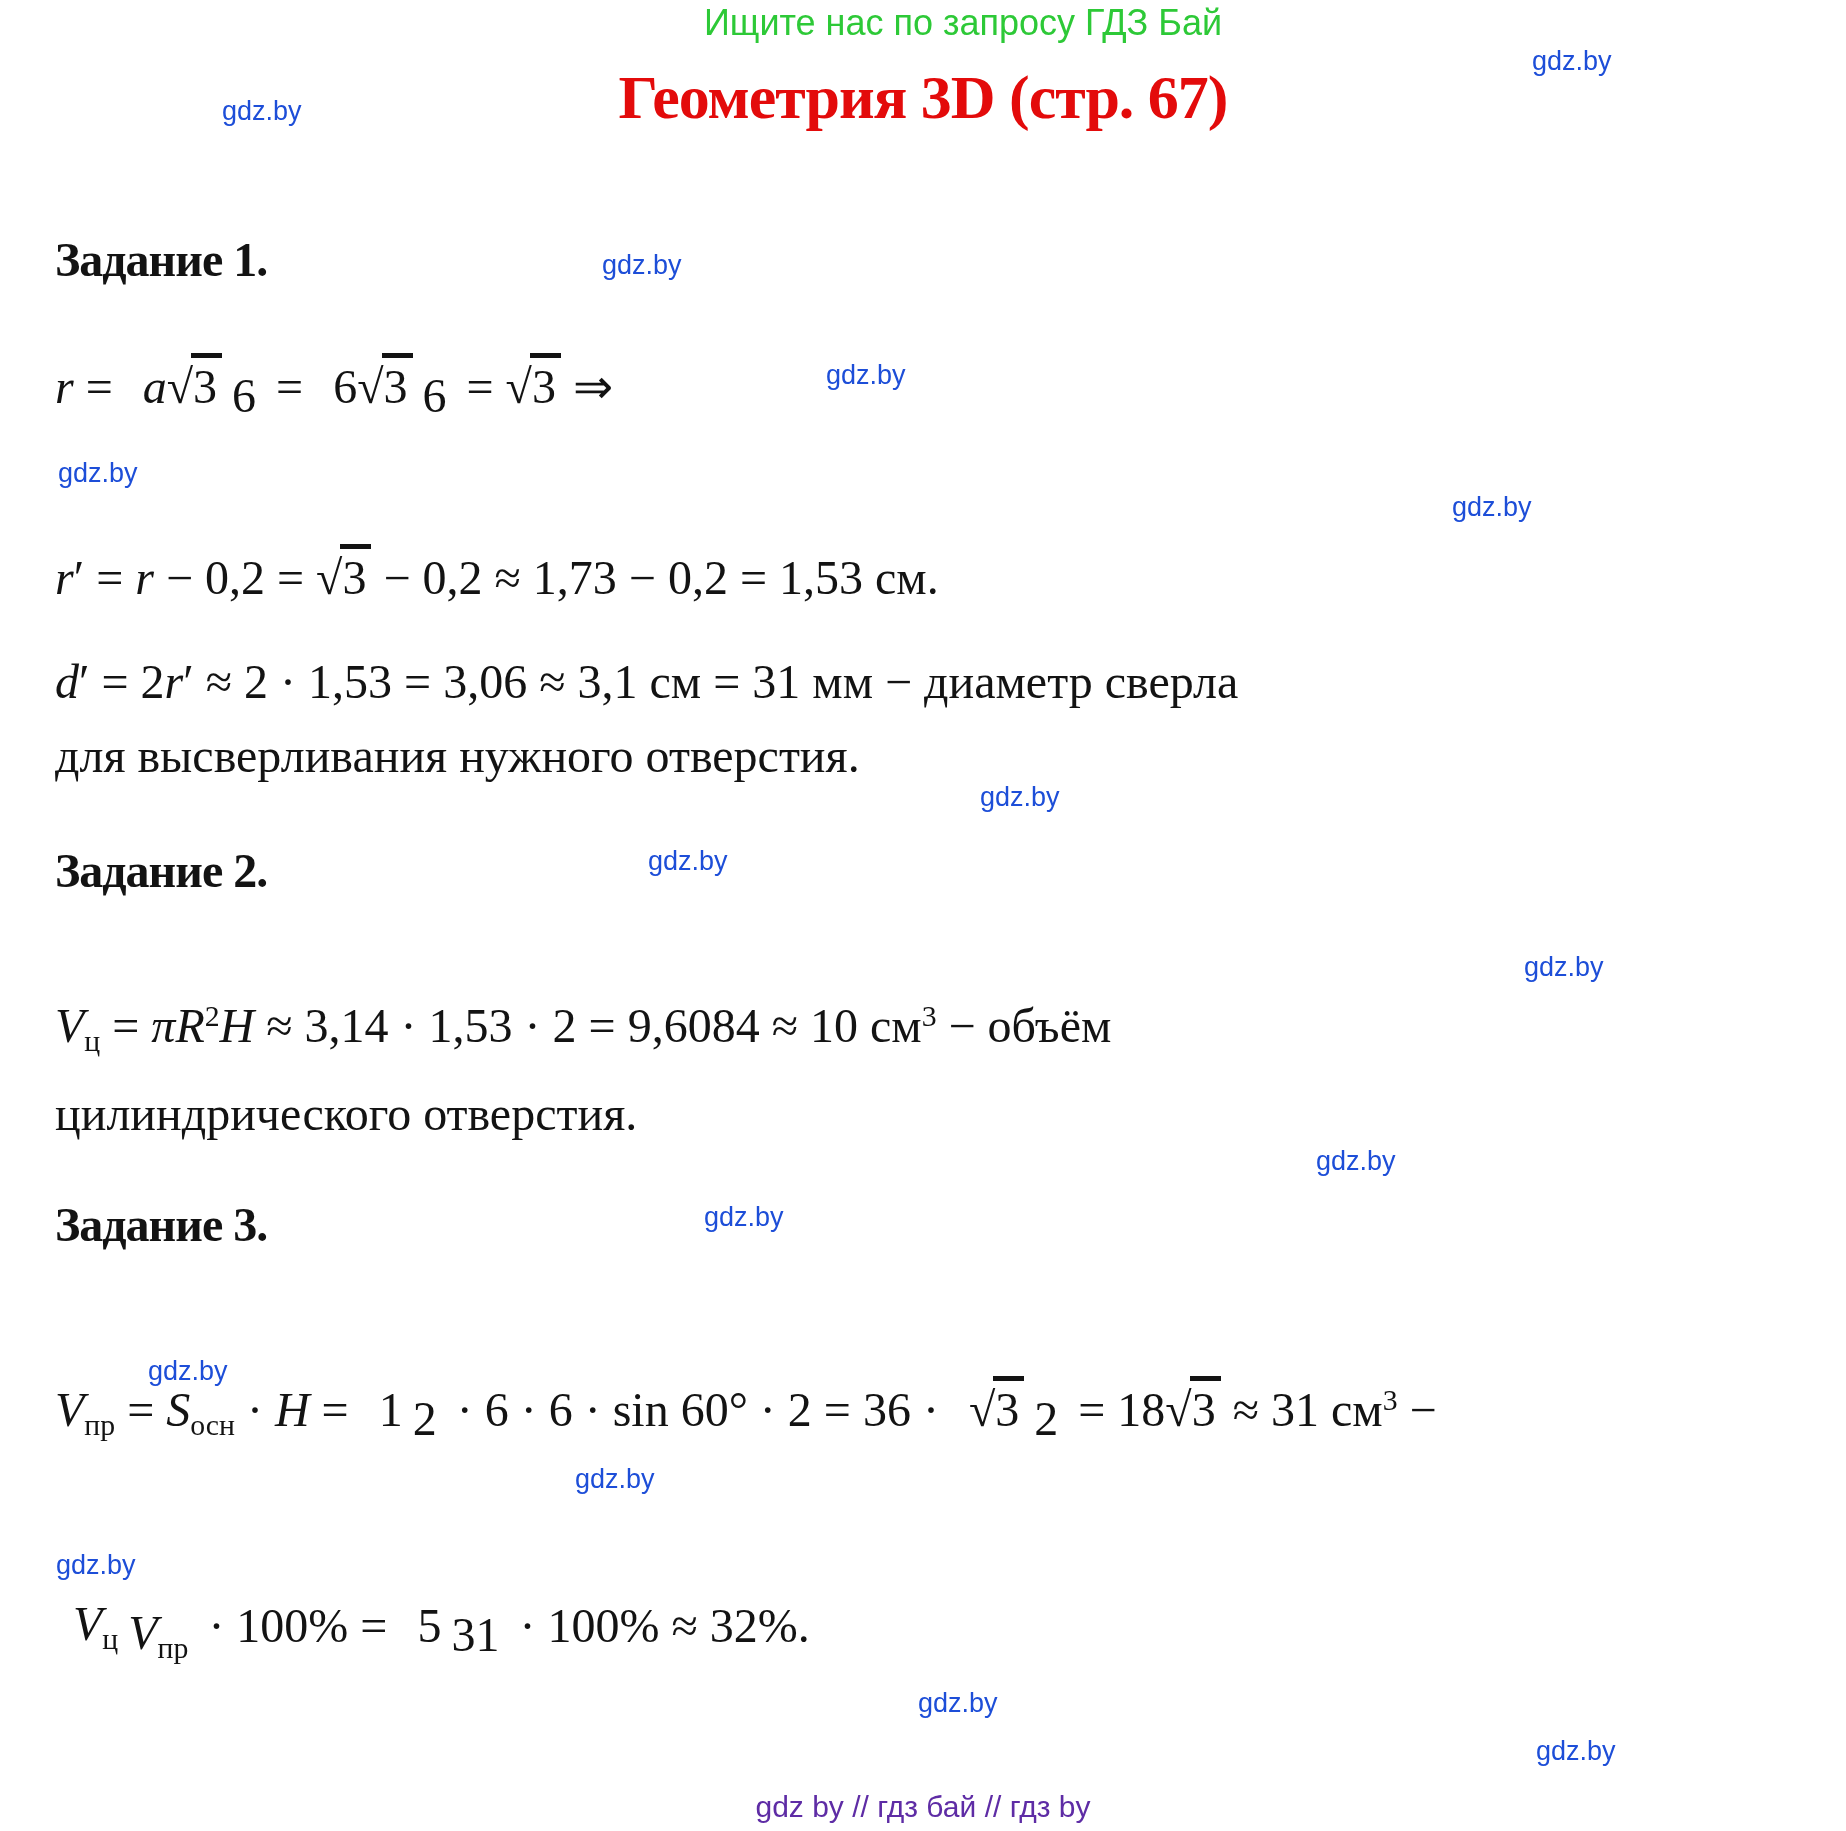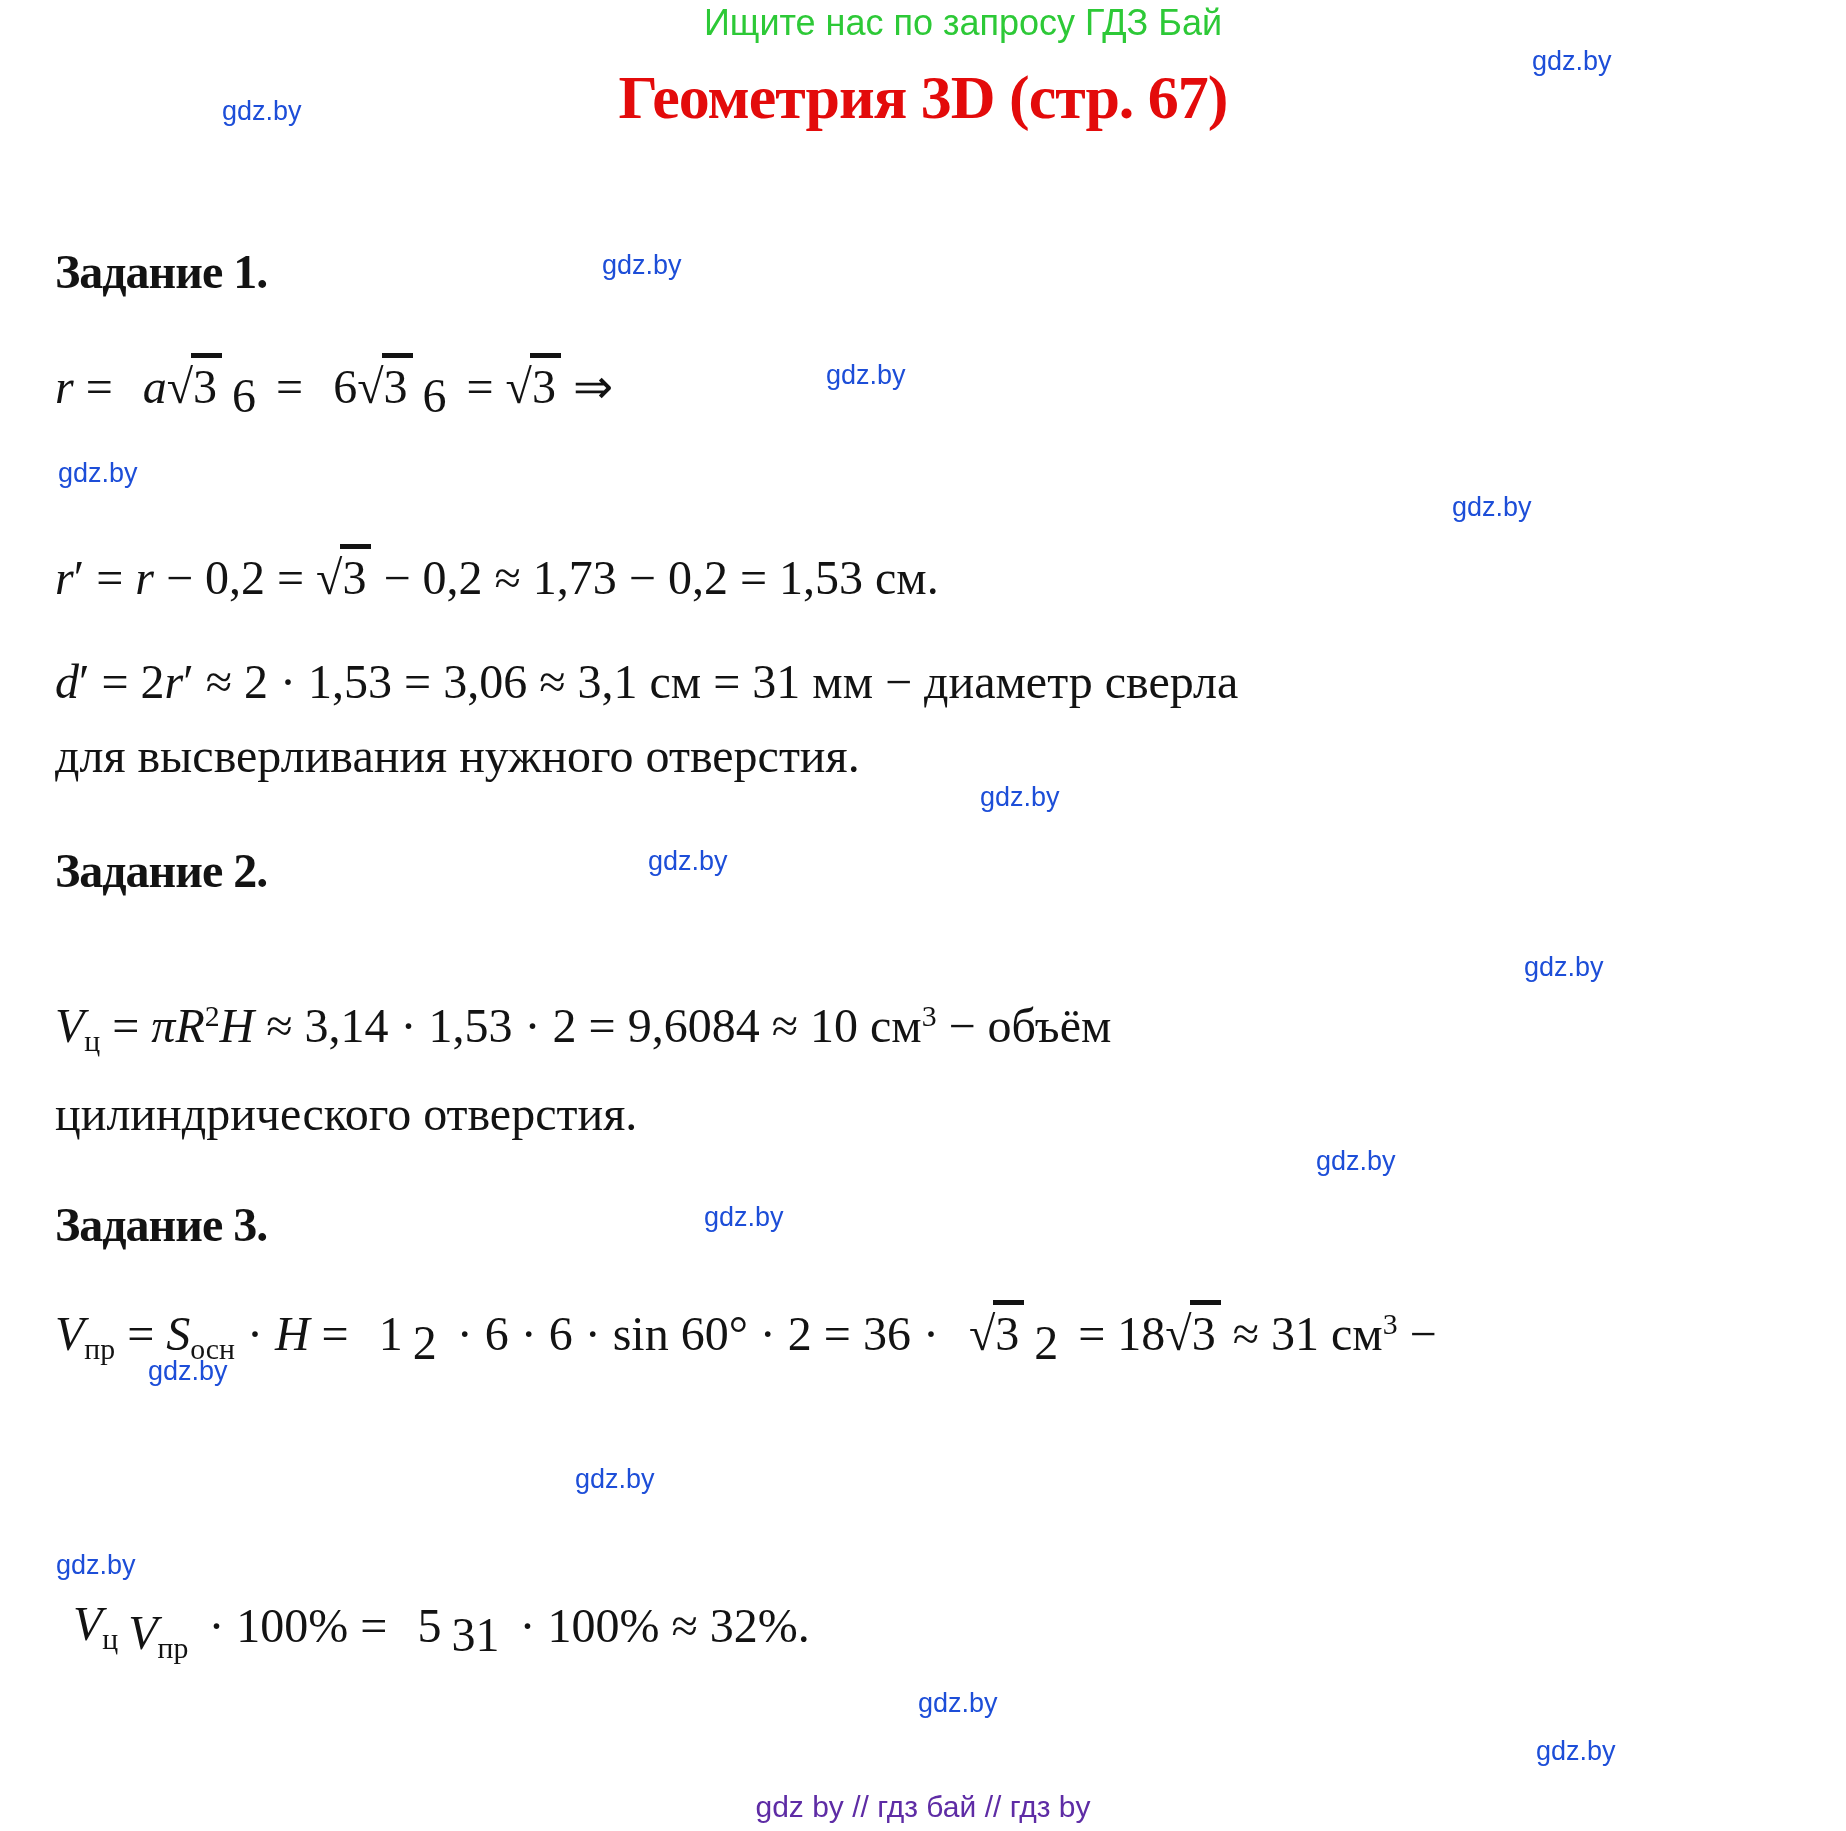--- a/index.html
+++ b/index.html
@@ -30,40 +30,40 @@
 </style>
 </head>
 <body>
 
 <div class="page">
 
   <div class="promo">Ищите нас по запросу ГДЗ Бай</div>
 
   <h1 class="title">Геометрия 3D (стр. 67)</h1>
 
-  <div class="heading" style="top:244px;">Задание 1.</div>
+  <div class="heading" style="top:232px;">Задание 1.</div>
   <div class="math" style="top:358px;"><span class="vit">r</span><span class="mrm"> = </span><span class="frac">
         <span class="num"><span class="vit">a</span><span class="sqrt"><span class="rsign">√</span><span class="rad">3</span></span></span>
         <span class="bar"></span>
         <span class="den"><span class="mrm">6</span></span>
       </span><span class="mrm"> = </span><span class="frac">
         <span class="num"><span class="mrm">6</span><span class="sqrt"><span class="rsign">√</span><span class="rad">3</span></span></span>
         <span class="bar"></span>
         <span class="den"><span class="mrm">6</span></span>
       </span><span class="mrm"> = </span><span class="sqrt"><span class="rsign">√</span><span class="rad">3</span></span><span class="mrm"> ⇒</span></div>
   <div class="math" style="top:550px;"><span class="vit">r</span><span class="mrm">′ = </span><span class="vit">r</span><span class="mrm"> − 0,2 = </span><span class="sqrt"><span class="rsign">√</span><span class="rad">3</span></span><span class="mrm"> − 0,2 ≈ 1,73 − 0,2 = 1,53 см.</span></div>
   <div class="math" style="top:654px;"><span class="vit">d</span><span class="mrm">′ = 2</span><span class="vit">r</span><span class="mrm">′ ≈ 2 · 1,53 = 3,06 ≈ 3,1 см = 31 мм − диаметр сверла</span></div>
   <div class="math" style="top:728px;"><span class="mrm">для высверливания нужного отверстия.</span></div>
 
   <div class="heading" style="top:843px;">Задание 2.</div>
   <div class="math" style="top:998px;"><span class="vit">V</span><span class="msub">ц</span><span class="mrm"> = </span><span class="vit">πR</span><span class="msup">2</span><span class="vit">H</span><span class="mrm"> ≈ 3,14 · 1,53 · 2 = 9,6084 ≈ 10 см</span><span class="msup">3</span><span class="mrm"> − объём</span></div>
   <div class="math" style="top:1086px;"><span class="mrm">цилиндрического отверстия.</span></div>
 
   <div class="heading" style="top:1197px;">Задание 3.</div>
-  <div class="math" style="top:1306px;"><span class="vit">V</span><span class="msub">пр</span><span class="mrm"> = </span><span class="vit">S</span><span class="msub">осн</span><span class="mrm"> · </span><span class="vit">H</span><span class="mrm"> = </span><span class="frac">
+  <div class="math" style="top:1382px;"><span class="vit">V</span><span class="msub">пр</span><span class="mrm"> = </span><span class="vit">S</span><span class="msub">осн</span><span class="mrm"> · </span><span class="vit">H</span><span class="mrm"> = </span><span class="frac">
         <span class="num"><span class="mrm">1</span></span>
         <span class="bar"></span>
         <span class="den"><span class="mrm">2</span></span>
       </span><span class="mrm"> · 6 · 6 · sin 60° · 2 = 36 · </span><span class="frac">
         <span class="num"><span class="sqrt"><span class="rsign">√</span><span class="rad">3</span></span></span>
         <span class="bar"></span>
         <span class="den"><span class="mrm">2</span></span>
       </span><span class="mrm"> = 18</span><span class="sqrt"><span class="rsign">√</span><span class="rad">3</span></span><span class="mrm"> ≈ 31 см</span><span class="msup">3</span><span class="mrm"> −</span></div>
   <div class="math" style="top:1596px;"><span class="frac">
         <span class="num"><span class="vit">V</span><span class="msub">ц</span></span>

